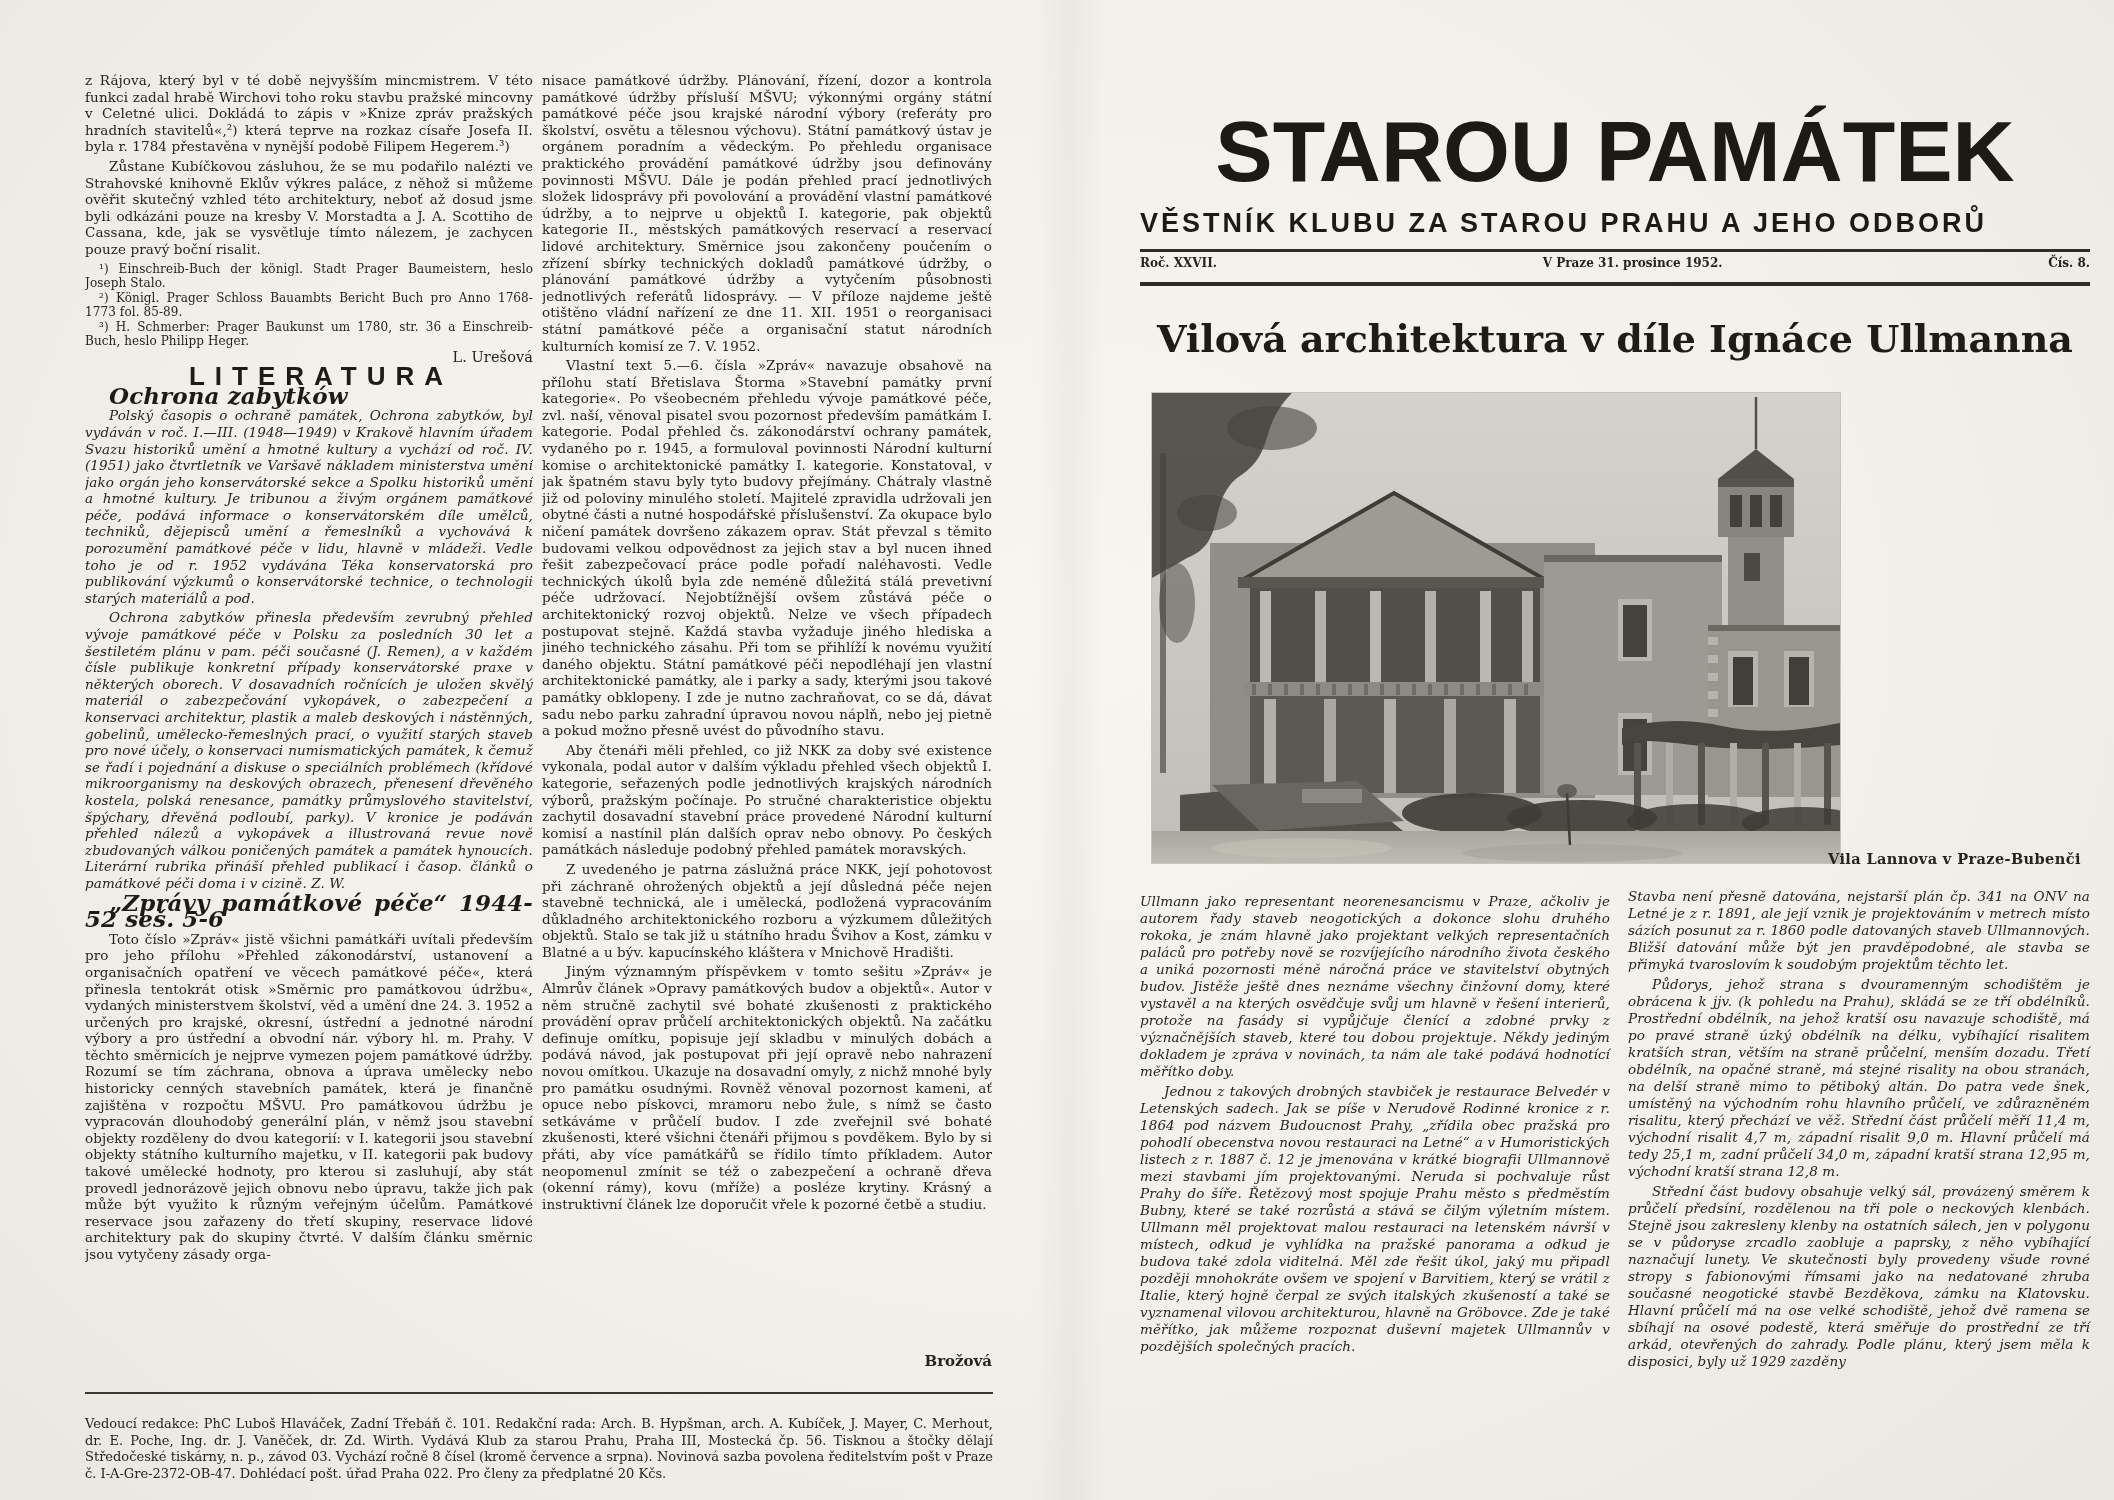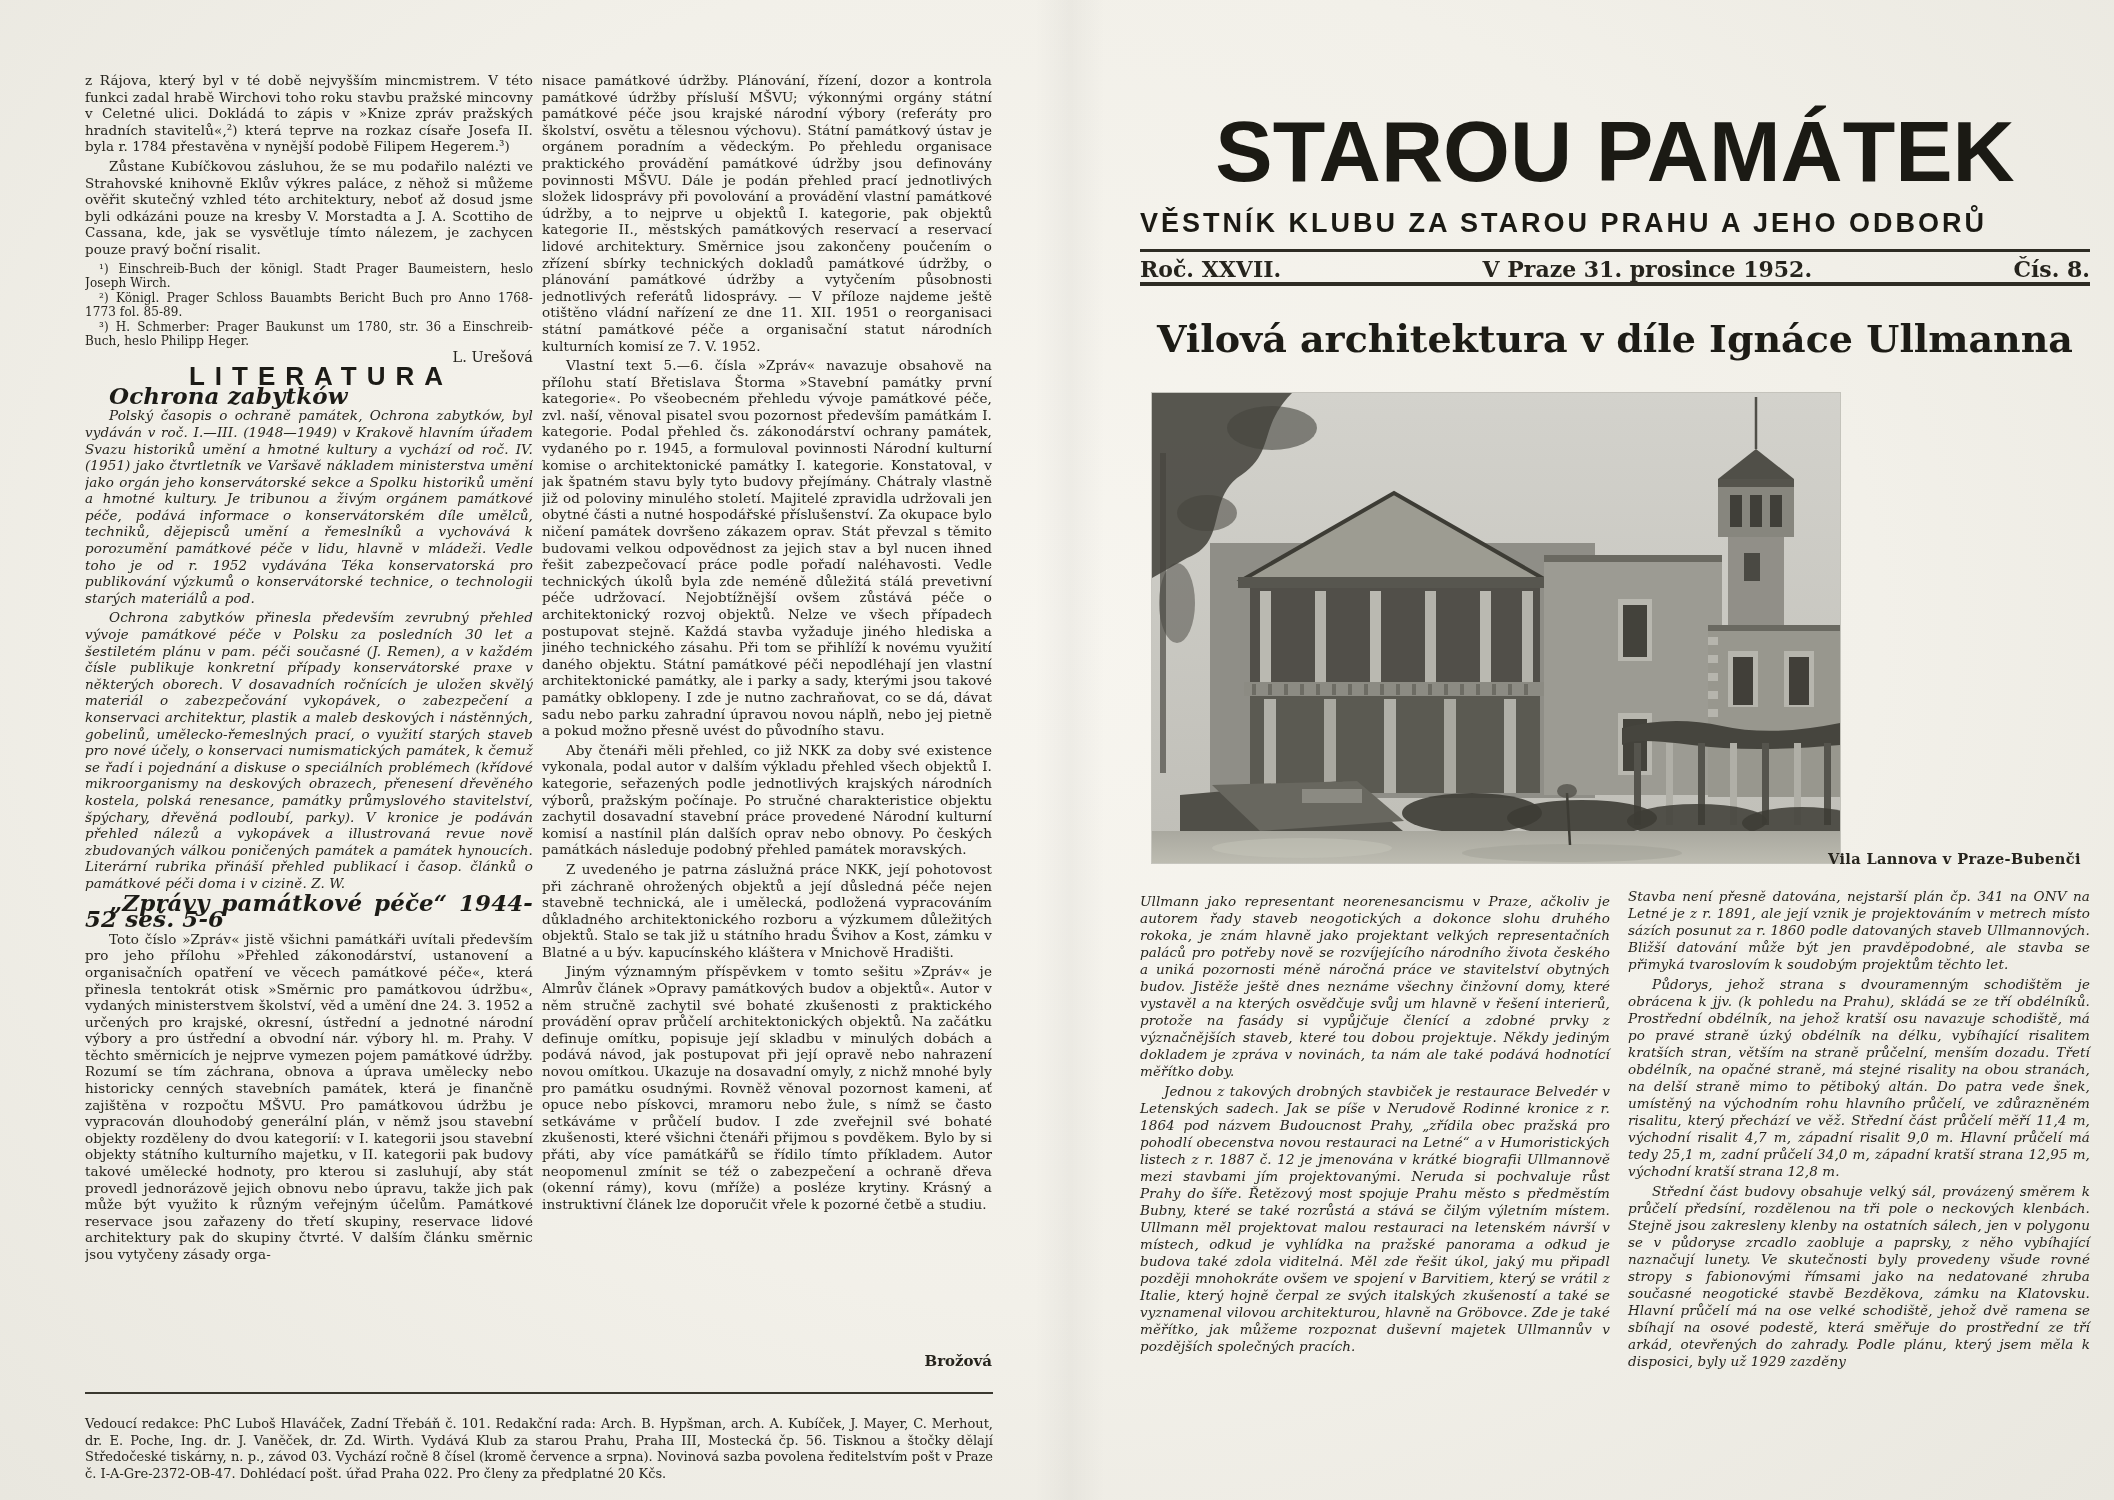--- a/index.html
+++ b/index.html
@@ -25,21 +25,21 @@
     text-align:justify;border-top:2px solid #3a382f;padding-top:22px;}
   
   .mast-title{position:absolute;left:1140px;top:108px;width:950px;text-align:center;
     font-family:"Liberation Sans", sans-serif;font-weight:700;font-size:86px;line-height:1;
     letter-spacing:0px;color:#1b1a14;white-space:nowrap;}
   .mast-sub{position:absolute;left:1140px;top:208px;width:950px;text-align:left;
     font-family:"Liberation Sans", sans-serif;font-weight:700;font-size:27px;letter-spacing:3px;
     color:#1b1a14;white-space:nowrap;}
   .rule{position:absolute;left:1140px;width:950px;background:#2e2c24;}
   .dateline{position:absolute;left:1140px;top:256px;width:950px;display:flex;
-    justify-content:space-between;font-weight:700;font-size:22px;}
+    justify-content:space-between;font-weight:700;font-size:12px;}
   .art-title{position:absolute;left:1140px;top:316px;width:950px;text-align:center;
     font-size:38px;font-weight:700;color:#1d1c16;}
   .art-author{position:absolute;left:1140px;top:364px;width:950px;text-align:center;
     font-size:16px;font-style:italic;}
   .photo{position:absolute;left:1152px;top:393px;width:688px;height:470px;
     box-shadow:0 0 0 1px rgba(60,58,50,.25);}
   .photo-caption{position:absolute;left:1828px;top:850px;width:262px;
     font-size:14.5px;font-weight:700;letter-spacing:.4px;}
   .art-col{font-size:13.5px;line-height:17px;}
   .art-col p{font-style:italic;margin:0 0 3px;text-indent:24px;}
@@ -50,21 +50,21 @@
 <body>
 
 <div class="page-canvas">
 
   <div class="gutter"></div>
 
   <div class="col left-col" style="left:85px;top:72px;width:448px;">
     <p class="cont">z Rájova, který byl v té době nejvyšším mincmistrem. V této funkci zadal hrabě Wirchovi toho roku stavbu pražské mincovny v Celetné ulici. Dokládá to zápis v »Knize zpráv pražských hradních stavitelů«,²) která teprve na rozkaz císaře Josefa II. byla r. 1784 přestavěna v nynější podobě Filipem Hegerem.³)</p>
     <p>Zůstane Kubíčkovou zásluhou, že se mu podařilo nalézti ve Strahovské knihovně Eklův výkres paláce, z něhož si můžeme ověřit skutečný vzhled této architektury, neboť až dosud jsme byli odkázáni pouze na kresby V. Morstadta a J. A. Scottiho de Cassana, kde, jak se vysvětluje tímto nálezem, je zachycen pouze pravý boční risalit.</p>
     <div class="fnblock">
-      <p>¹) Einschreib-Buch der königl. Stadt Prager Baumeistern, heslo Joseph Wirch.</p>
+      <p>¹) Einschreib-Buch der königl. Stadt Prager Baumeistern, heslo Joseph Stalo.</p>
       <p>²) Königl. Prager Schloss Bauambts Bericht Buch pro Anno 1768-1773 fol. 85-89.</p>
       <p>³) H. Schmerber: Prager Baukunst um 1780, str. 36 a Einschreib-Buch, heslo Philipp Heger.</p>
     </div>
     <p class="sig">L. Urešová</p>
     <p class="lit-head">LITERATURA</p>
     <p class="rev-head">Ochrona zabytków</p>
     <div class="italic-review">
       <p>Polský časopis o ochraně památek, Ochrona zabytków, byl vydáván v roč. I.—III. (1948—1949) v Krakově hlavním úřadem Svazu historiků umění a hmotné kultury a vychází od roč. IV. (1951) jako čtvrtletník ve Varšavě nákladem ministerstva umění jako orgán jeho konservátorské sekce a Spolku historiků umění a hmotné kultury. Je tribunou a živým orgánem památkové péče, podává informace o konservátorském díle umělců, techniků, dějepisců umění a řemeslníků a vychovává k porozumění památkové péče v lidu, hlavně v mládeži. Vedle toho je od r. 1952 vydávána Téka konservatorská pro publikování výzkumů o konservátorské technice, o technologii starých materiálů a pod.</p>
       <p>Ochrona zabytków přinesla především zevrubný přehled vývoje památkové péče v Polsku za posledních 30 let a šestiletém plánu v pam. péči současné (J. Remen), a v každém čísle publikuje konkretní případy konservátorské praxe v některých oborech. V dosavadních ročnících je uložen skvělý materiál o zabezpečování vykopávek, o zabezpečení a konservaci architektur, plastik a maleb deskových i nástěnných, gobelinů, umělecko-řemeslných prací, o využití starých staveb pro nové účely, o konservaci numismatických památek, k čemuž se řadí i pojednání a diskuse o speciálních problémech (křídové mikroorganismy na deskových obrazech, přenesení dřevěného kostela, polská renesance, památky průmyslového stavitelství, špýchary, dřevěná podloubí, parky). V kronice je podáván přehled nálezů a vykopávek a illustrovaná revue nově zbudovaných válkou poničených památek a památek hynoucích. Literární rubrika přináší přehled publikací i časop. článků o památkové péči doma i v cizině. Z. W.</p>
     </div>

